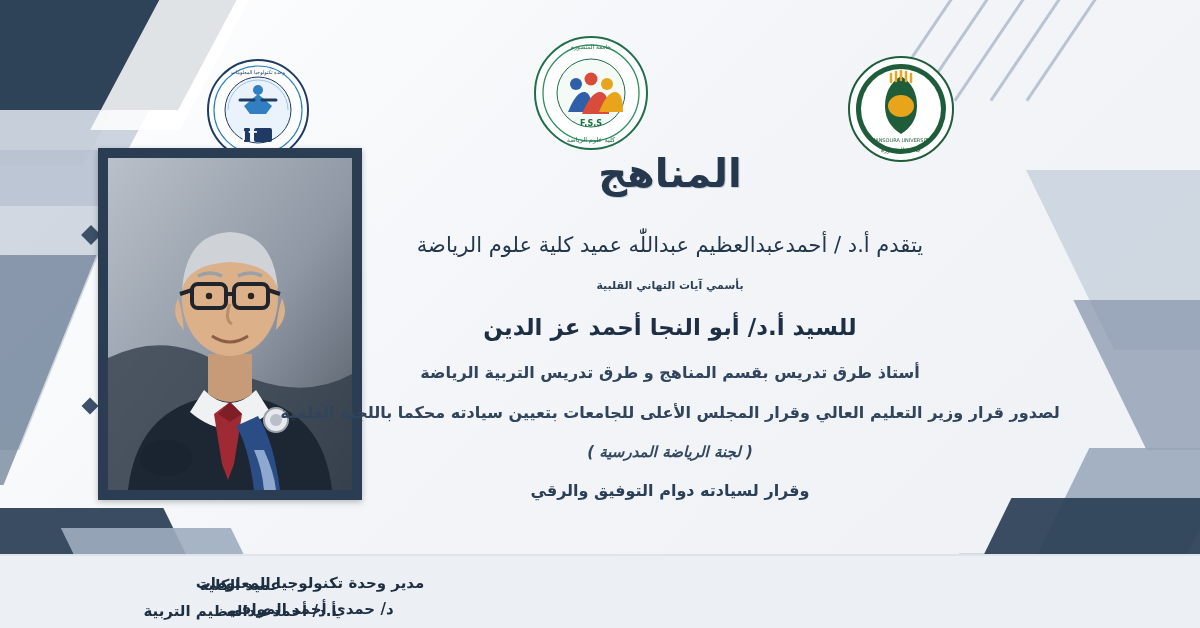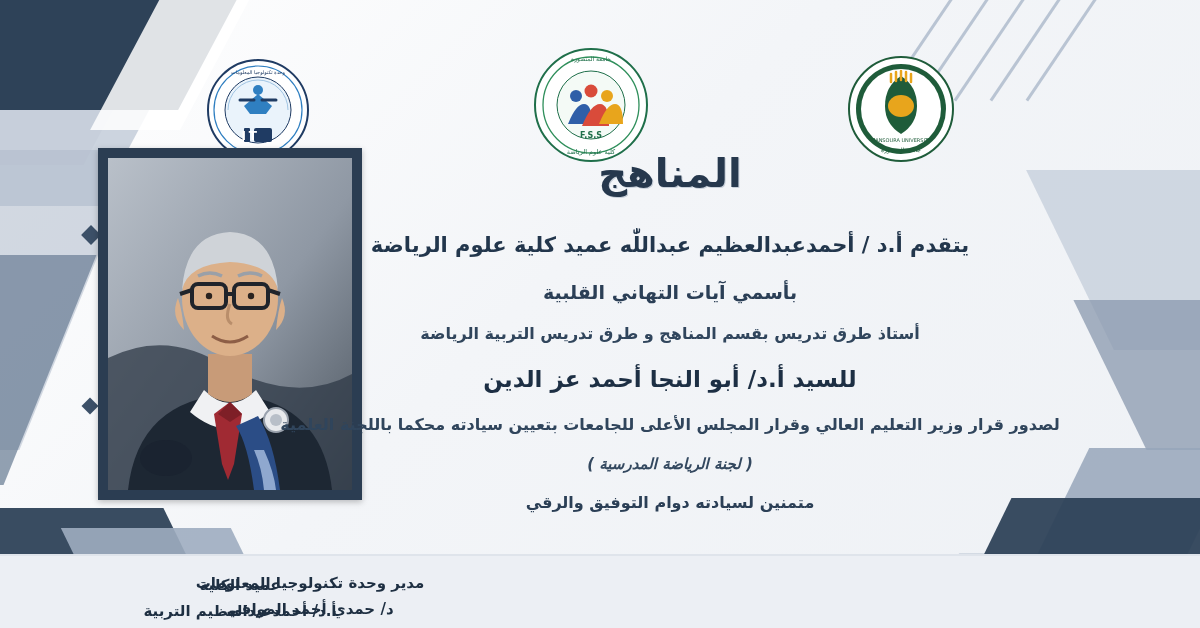--- a/index.html
+++ b/index.html
@@ -70,21 +70,21 @@
   .diamond{position:absolute;width:14px;height:14px;background:#3c5068;
         transform:rotate(45deg);}
   .dia-1{top:228px;left:84px;}
   .dia-2{top:400px;left:84px;width:12px;height:12px;}
 
   
   .logos{position:absolute;top:26px;left:0;width:1200px;height:120px;}
   .logo{position:absolute;}
 
   .logo-it{left:206px;top:32px;width:104px;height:104px;}
-  .logo-sport{left:532px;top:20px;width:118px;height:118px;}
+  .logo-sport{left:532px;top:8px;width:118px;height:118px;}
   .logo-mans{left:846px;top:28px;width:110px;height:110px;}
 
   
   .photo-frame{
     position:absolute;left:98px;top:148px;width:264px;height:352px;
     background:#2b3d52;
     padding:0;
     box-shadow:0 2px 6px rgba(0,0,0,.25);
   }
   .photo-frame::before{
@@ -105,22 +105,22 @@
     position:absolute;right:0;top:150px;width:1060px;
     text-align:center;
     color:#223246;
   }
   .title{
     font-size:40px;font-weight:bold;color:#26384d;letter-spacing:2px;
     margin:0 0 34px 0;
     text-shadow:1px 1px 0 #c7cfd9;
   }
   .line{margin:0 0 16px 0;line-height:1.5;}
-  .l-1{font-size:21px;font-weight:bold;color:#22364c;}
-  .l-2{font-size:19px;font-weight:bold;color:#2b3f56;}
+  .l-1{font-size:21px;font-weight:normal;color:#22364c;}
+  .l-2{font-size:11px;font-weight:bold;color:#2b3f56;}
   .l-3{font-size:23px;font-weight:bold;color:#1d2f44;}
   .l-4{font-size:16px;font-weight:bold;color:#30455c;}
   .l-5{font-size:16px;font-weight:bold;color:#30455c;}
   .l-6{font-size:15px;font-weight:bold;color:#33485f;font-style:italic;}
   .l-7{font-size:16px;font-weight:bold;color:#2b3f56;}
 
   
   .footer{position:absolute;left:0;bottom:0;width:1200px;height:72px;}
   .foot-block{position:absolute;text-align:center;color:#1e2f42;font-weight:bold;}
   .foot-right{right:790px;bottom:8px;width:340px;}
@@ -284,25 +284,25 @@
 
         <ellipse cx="58" cy="300" rx="26" ry="18" fill="#1a2330"></ellipse>
       </svg>
     </div>
   </div>
 
   <div class="content">
     <h1 class="title">المناهج</h1>
     <p class="line l-1">يتقدم أ.د / أحمدعبدالعظيم عبداللّٰه عميد كلية علوم الرياضة</p>
     <p class="line l-2">بأسمي آيات التهاني القلبية</p>
+    <p class="line l-3">للسيد أ.د/ أبو النجا أحمد عز الدين</p>
     <p class="line l-4">أستاذ طرق تدريس بقسم المناهج و طرق تدريس التربية الرياضة</p>
-    <p class="line l-3">للسيد أ.د/ أبو النجا أحمد عز الدين</p>
     <p class="line l-5">لصدور قرار وزير التعليم العالي وقرار المجلس الأعلى للجامعات بتعيين سيادته محكما باللجنة العلمية</p>
     <p class="line l-6">( لجنة الرياضة المدرسية )</p>
-    <p class="line l-7">متمنين لسيادته دوام التوفيق والرقي</p>
+    <p class="line l-7">وقرار لسيادته دوام التوفيق والرقي</p>
   </div>
 
   <div class="footer">
     <div class="foot-block foot-right">
       <div class="foot-line1">عميد الكلية</div>
       <div class="foot-line2">أ.د/ أحمدعبدالعظيم التربية</div>
     </div>
     <div class="foot-block foot-left">
       <div class="foot-line1">مدير  وحدة تكنولوجيا المعلومات</div>
       <div class="foot-line2">د/ حمدي أحمد الموافي</div>

